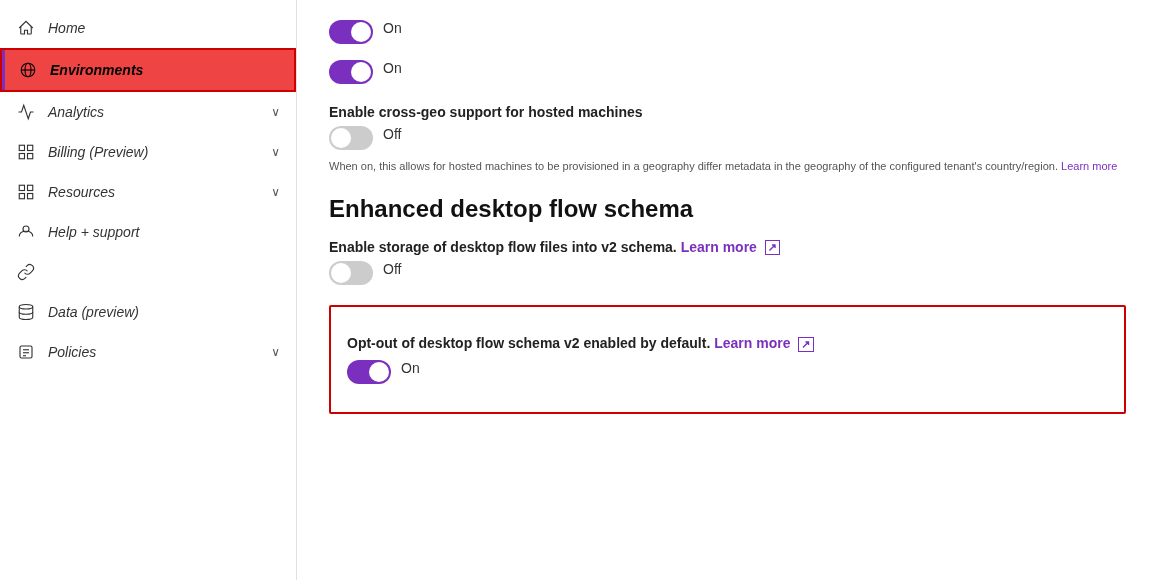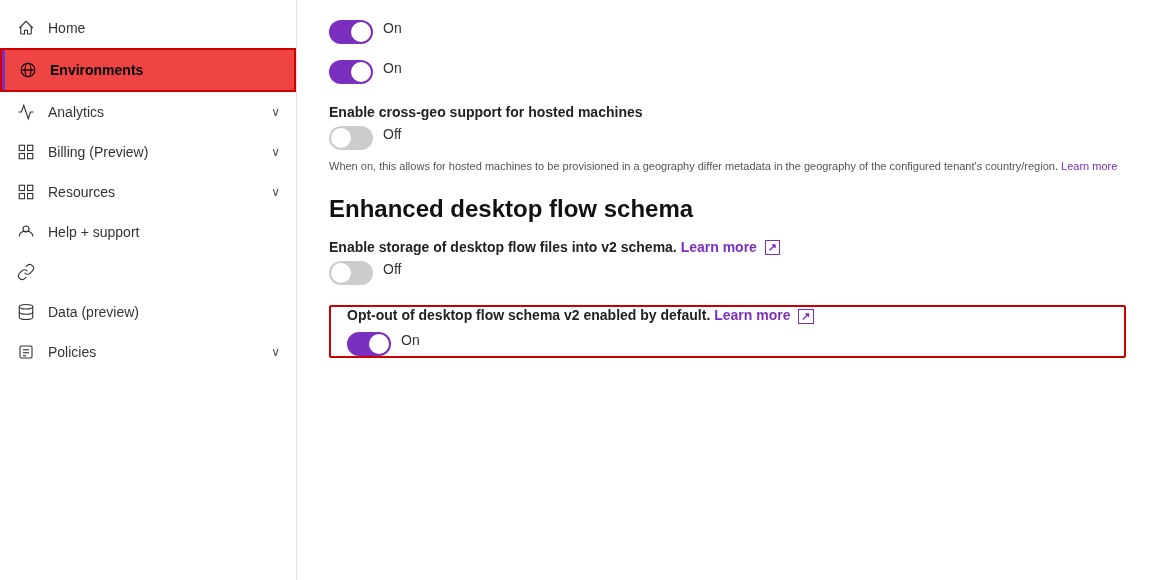--- a/index.html
+++ b/index.html
@@ -50,20 +50,21 @@
       width: 20px;
       height: 20px;
       display: flex;
       align-items: center;
       justify-content: center;
       flex-shrink: 0;
       font-size: 16px;
     }
     .sidebar-item .label {
       flex: 1;
+      font-style: italic;
     }
     .sidebar-item .chevron {
       font-size: 12px;
       color: #555;
     }
 
     
     .main-content {
       flex: 1;
       overflow-y: auto;
@@ -144,21 +145,21 @@
     .section-title {
       font-size: 24px;
       font-weight: 600;
       color: #111;
       margin-bottom: 16px;
       margin-top: 4px;
     }
 
     .highlight-box {
       border: 2px solid #cc0000;
-      padding: 0 16px;
+      padding: 28px 16px;
       border-radius: 2px;
     }
 
     .top-toggle-row {
       margin-bottom: 16px;
     }
   </style>
 </head>
 <body>
 

